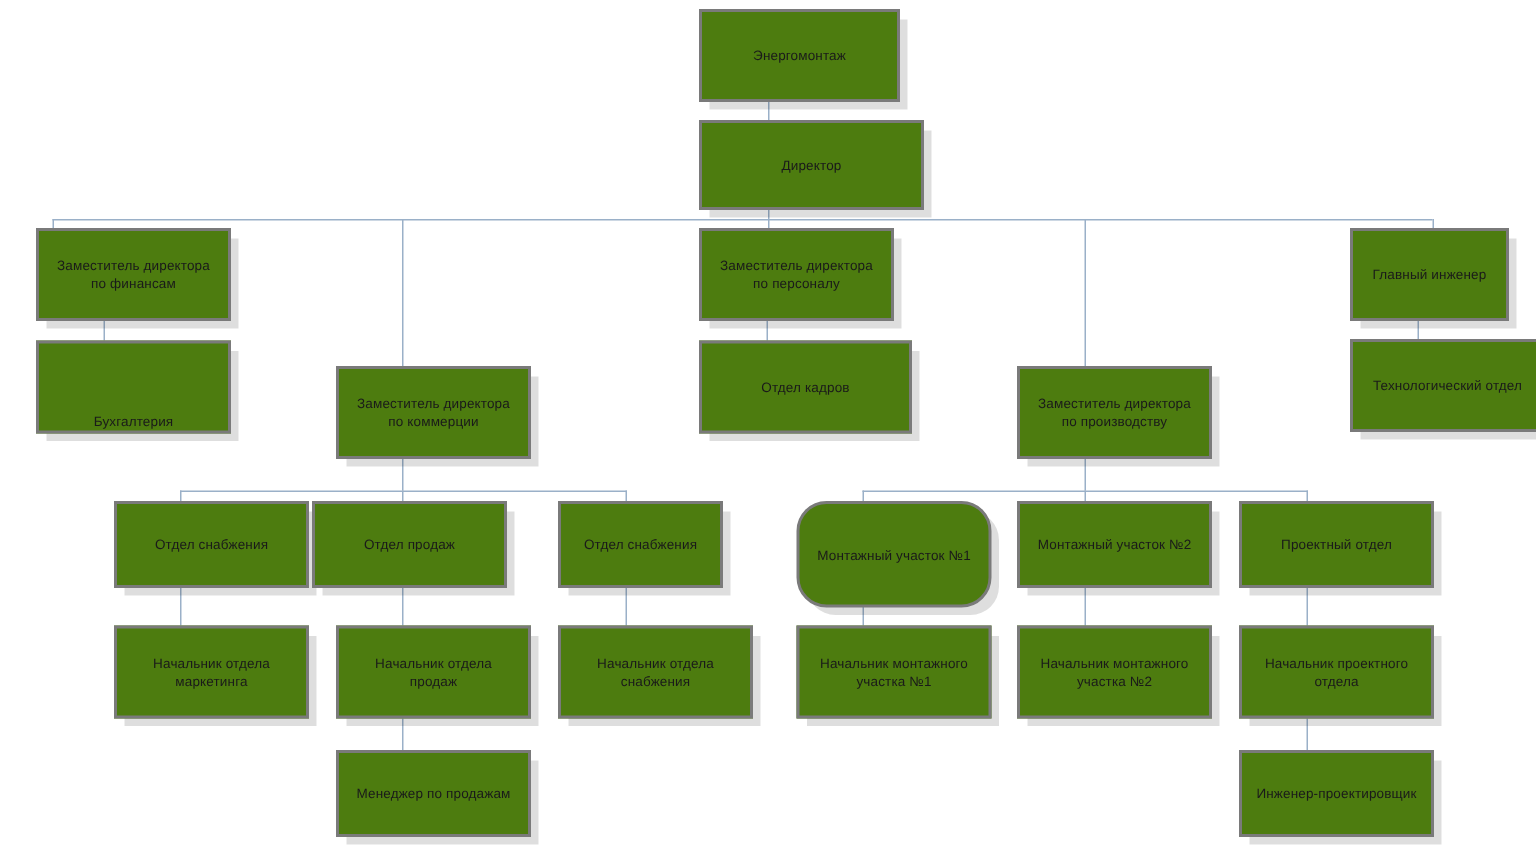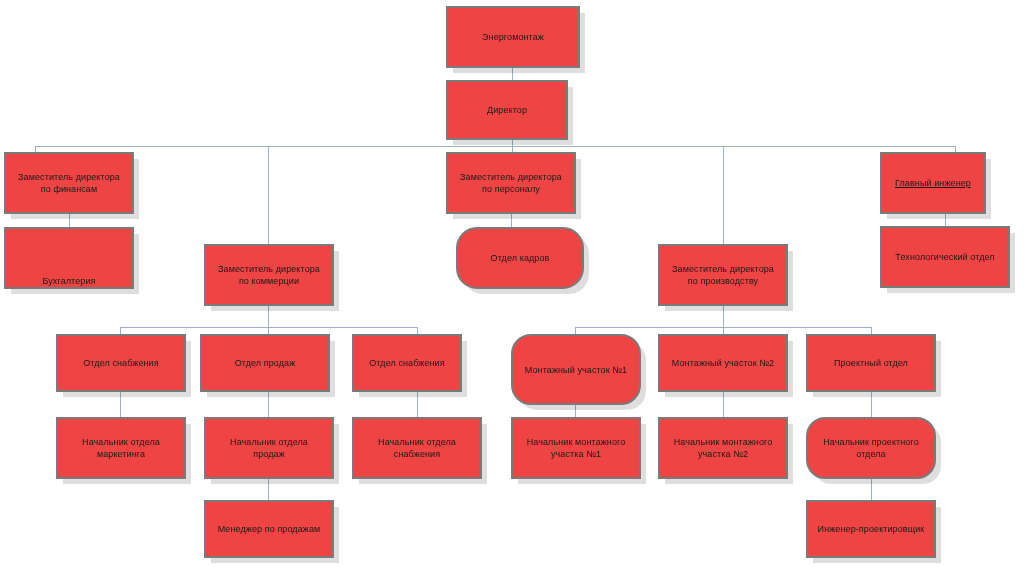--- a/index.html
+++ b/index.html
@@ -11,32 +11,33 @@
     position: relative;
     width: 1024px;
     height: 568px;
     background: #ffffff;
     font-family: "Liberation Sans", sans-serif;
     overflow: hidden;
   }
   .node {
     position: absolute;
     box-sizing: border-box;
-    background: #ef4444;
+    background: #4d7c0f;
     border: 2px solid #7a7a7a;
     display: flex;
     align-items: center;
     justify-content: center;
     text-align: center;
     color: #1a1a1a;
     font-size: 9px;
     line-height: 12px;
     letter-spacing: 0.1px;
     z-index: 3;
     box-shadow: 6px 6px 0 -1px rgba(0,0,0,0.13);
+    margin-left: 20px;
   }
   .node .label {
     display: block;
     padding: 0 4px;
     white-space: pre-line;
   }
   .conn {
     position: absolute;
     background: #9ab0c8;
     z-index: 1;
@@ -76,55 +77,55 @@
       <div class="conn v" style="left: 575px; top: 392px; height: 25px;"></div>
       <div class="conn v" style="left: 723px; top: 392px; height: 25px;"></div>
       <div class="conn v" style="left: 871px; top: 392px; height: 25px;"></div>
       <div class="conn v" style="left: 268px; top: 479px; height: 21px;"></div>
       <div class="conn v" style="left: 871px; top: 479px; height: 21px;"></div>
     </div>
   <div id="node-layer">
       <div class="node" style="left: 446px; top: 6px; width: 134px; height: 62px;">
         <span class="label">Энергомонтаж</span>
       </div>
-      <div class="node" style="left: 446px; top: 80px; width: 122px; height: 60px;">
+      <div class="node" style="left: 446px; top: 80px; width: 150px; height: 60px;">
         <span class="label">Директор</span>
       </div>
       <div class="node" style="left: 4px; top: 152px; width: 130px; height: 62px;">
         <span class="label">Заместитель директора
 по финансам</span>
       </div>
       <div class="node" style="left: 4px; top: 227px; width: 130px; height: 62px; align-items: flex-end;">
         <span class="label">Бухгалтерия</span>
       </div>
       <div class="node" style="left: 446px; top: 152px; width: 130px; height: 62px;">
         <span class="label">Заместитель директора
 по персоналу</span>
       </div>
-      <div class="node" style="left: 456px; top: 227px; width: 128px; height: 62px; border-radius: 21px;">
+      <div class="node" style="left: 446px; top: 227px; width: 142px; height: 62px;">
         <span class="label">Отдел кадров</span>
       </div>
-      <div class="node" style="left: 880px; top: 152px; width: 106px; height: 62px; text-decoration: underline;">
+      <div class="node" style="left: 880px; top: 152px; width: 106px; height: 62px;">
         <span class="label">Главный инженер</span>
       </div>
       <div class="node" style="left: 880px; top: 226px; width: 130px; height: 62px;">
         <span class="label">Технологический отдел</span>
       </div>
       <div class="node" style="left: 204px; top: 244px; width: 130px; height: 62px;">
         <span class="label">Заместитель директора
 по коммерции</span>
       </div>
       <div class="node" style="left: 658px; top: 244px; width: 130px; height: 62px;">
         <span class="label">Заместитель директора
 по производству</span>
       </div>
       <div class="node" style="left: 56px; top: 334px; width: 130px; height: 58px;">
         <span class="label">Отдел снабжения</span>
       </div>
-      <div class="node" style="left: 200px; top: 334px; width: 130px; height: 58px;">
+      <div class="node" style="left: 188px; top: 334px; width: 130px; height: 58px;">
         <span class="label">Отдел продаж</span>
       </div>
       <div class="node" style="left: 352px; top: 334px; width: 110px; height: 58px;">
         <span class="label">Отдел снабжения</span>
       </div>
       <div class="node" style="left: 511px; top: 334px; width: 130px; height: 71px; border-radius: 20px;">
         <span class="label">Монтажный участок №1</span>
       </div>
       <div class="node" style="left: 658px; top: 334px; width: 130px; height: 58px;">
         <span class="label">Монтажный участок №2</span>
@@ -145,21 +146,21 @@
 снабжения</span>
       </div>
       <div class="node" style="left: 511px; top: 417px; width: 130px; height: 62px;">
         <span class="label">Начальник монтажного
 участка №1</span>
       </div>
       <div class="node" style="left: 658px; top: 417px; width: 130px; height: 62px;">
         <span class="label">Начальник монтажного
 участка №2</span>
       </div>
-      <div class="node" style="left: 806px; top: 417px; width: 130px; height: 62px; border-radius: 19px;">
+      <div class="node" style="left: 806px; top: 417px; width: 130px; height: 62px;">
         <span class="label">Начальник проектного
 отдела</span>
       </div>
       <div class="node" style="left: 204px; top: 500px; width: 130px; height: 58px; justify-content: center;">
         <span class="label">Менеджер по продажам</span>
       </div>
       <div class="node" style="left: 806px; top: 500px; width: 130px; height: 58px; text-align: center;">
         <span class="label">Инженер-проектировщик</span>
       </div>
     </div>

